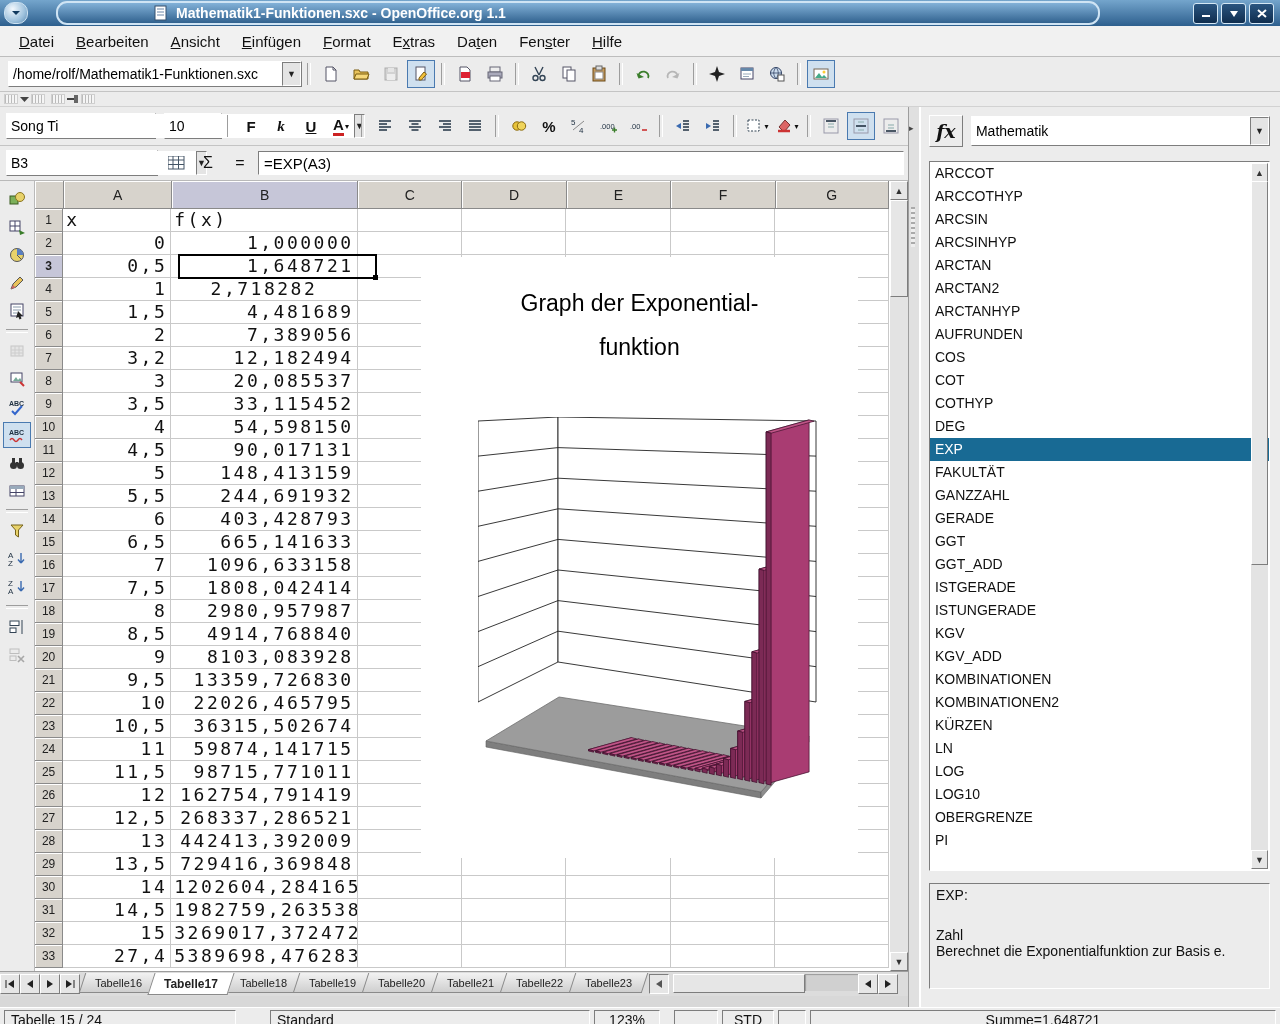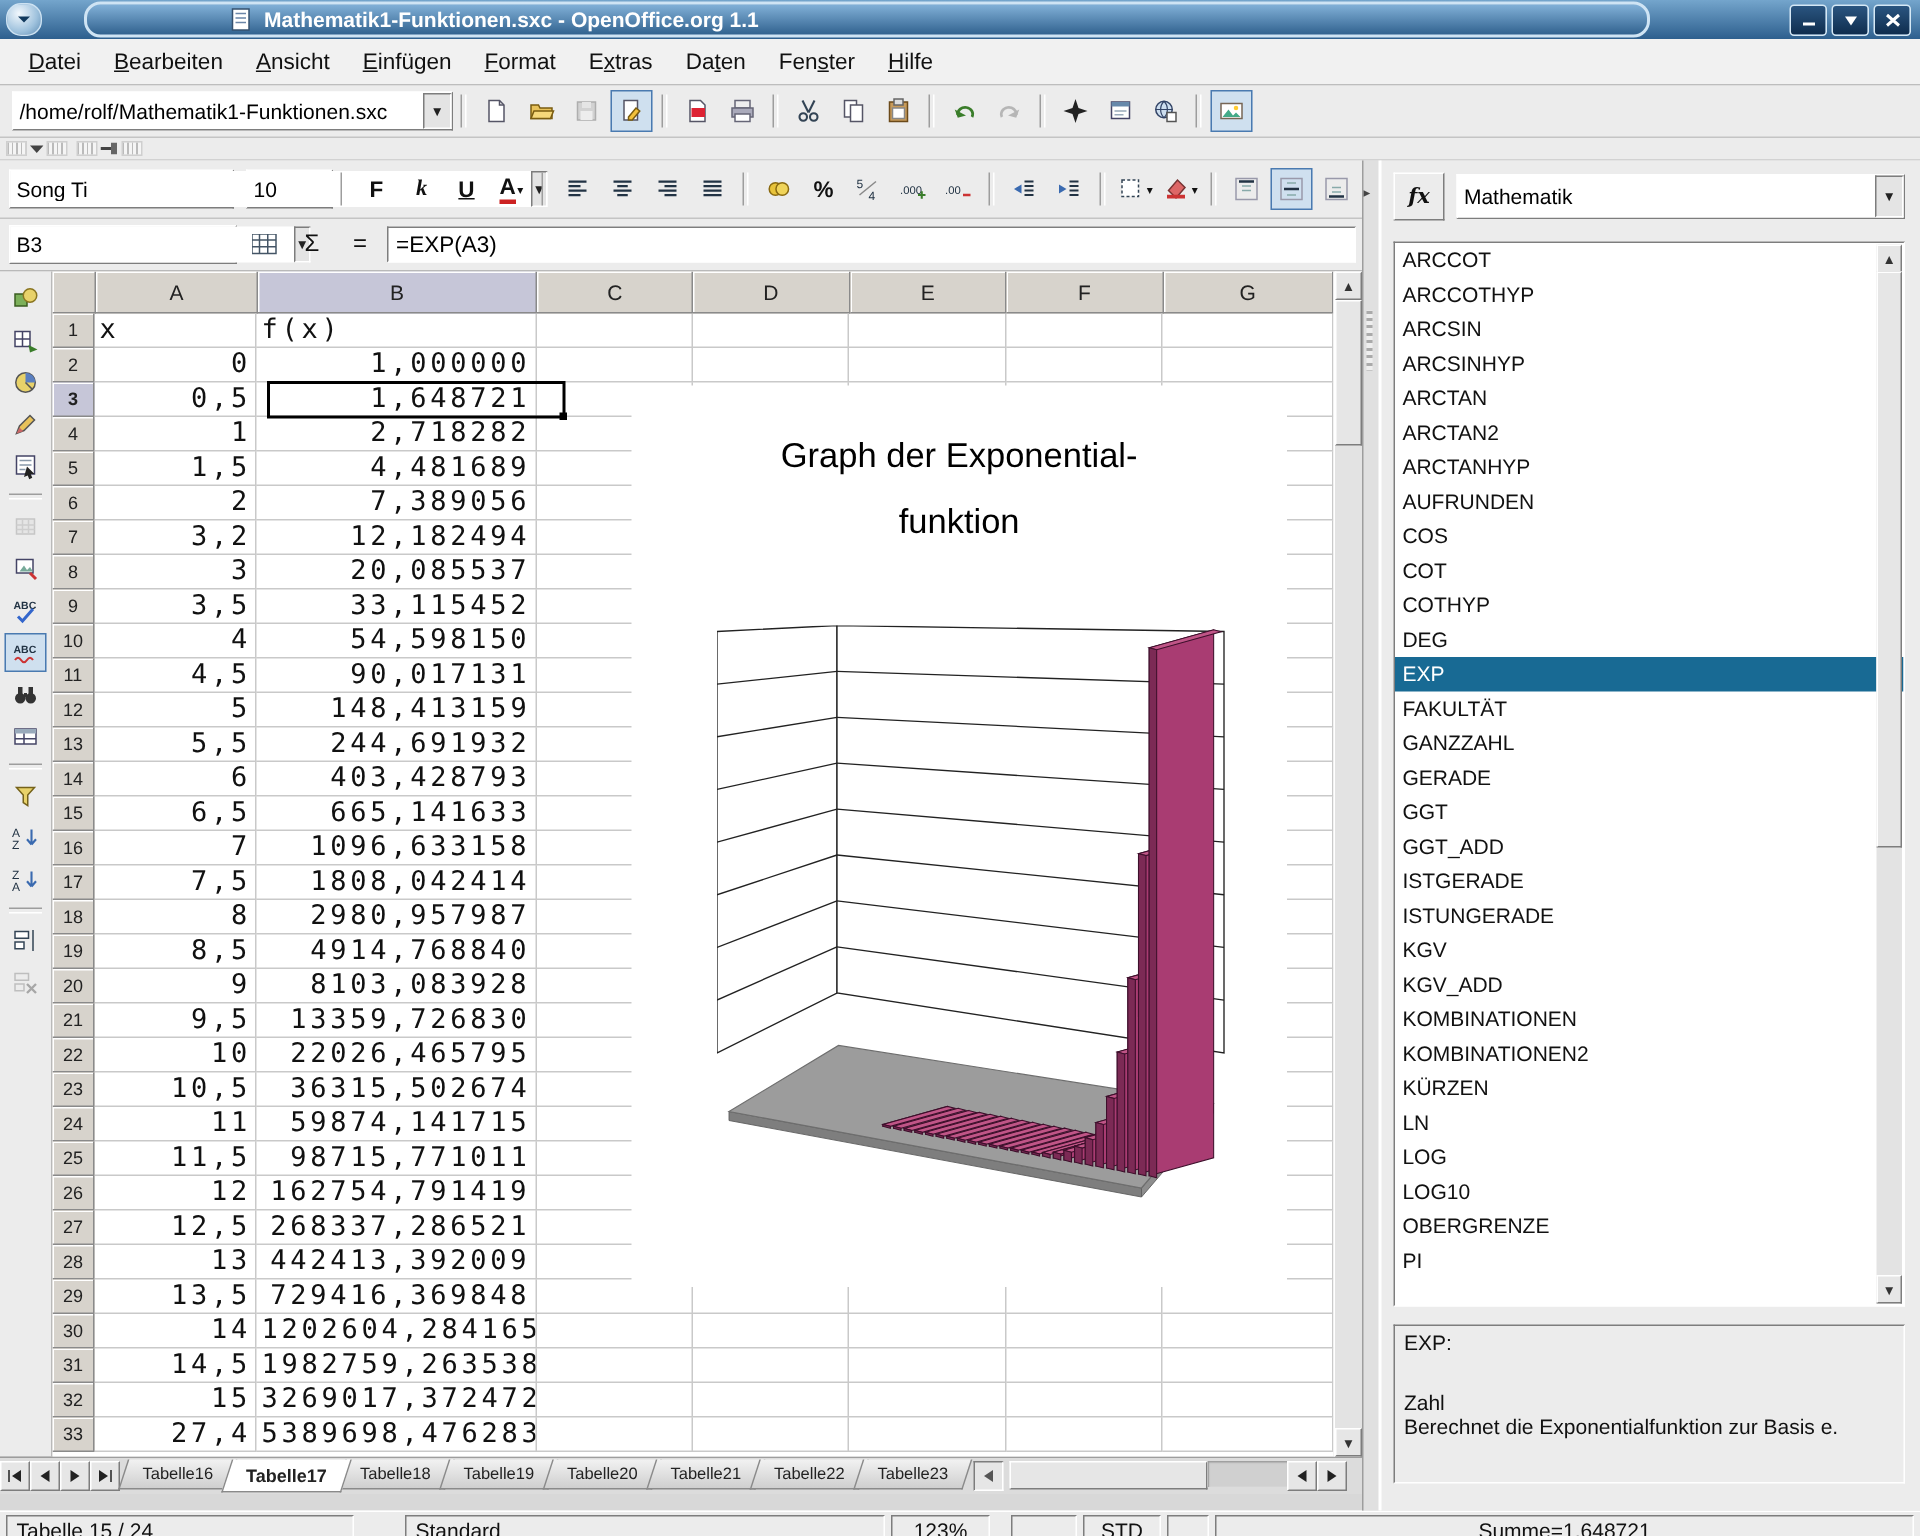--- a/index.html
+++ b/index.html
@@ -68,21 +68,21 @@
   .vscroll{width:18px;background:#e3e3e3;border-left:1px solid #fff;display:flex;flex-direction:column;position:relative;}
   .sbtn{height:17px;background:#e6e6e6;display:flex;align-items:center;justify-content:center;font-size:9px;color:#333;}
   .sthumb{position:absolute;left:0;right:0;background:#e6e6e6;}
   .vsplitter{width:10px;background:#e0e0e0;border-left:1px solid #9d9d9d;border-right:1px solid #fff;position:relative;}
   .vsplitter .arr{position:absolute;top:16px;left:0;font-size:9px;color:#444;}
   .vsplitter .dots{position:absolute;top:100px;left:2px;width:4px;height:40px;background:repeating-linear-gradient(#aaa 0 2px,#eee 2px 5px);}
   
   .rightpanel{width:362px;background:#ececec;border-left:1px solid #fff;padding:8px 10px 0 8px;box-sizing:border-box;}
   .fxrow{display:flex;gap:8px;align-items:center;}
   .fxbtn{width:32px;height:30px;background:#ececec;display:flex;align-items:center;justify-content:center;
-    font-family:"DejaVu Serif",serif;font-style:italic;font-weight:bold;font-size:14px;}
+    font-family:"DejaVu Serif",serif;font-style:italic;font-weight:bold;font-size:19px;}
   .fnlist{margin-top:14px;height:708px;background:#fff;position:relative;font-size:14px;overflow:hidden;}
   .fnitem{height:23px;line-height:23px;padding-left:5px;}
   .fnitem.sel{background:#186a94;color:#fff;}
   .fnscroll{position:absolute;top:1px;right:1px;bottom:1px;width:17px;background:#e3e3e3;}
   .descbox{margin-top:12px;height:106px;background:#ececec;padding:3px 6px;font-size:14px;box-sizing:border-box;}
   .descparam{margin-top:24px;}
   
   .tabbar{height:24px;background:#dcdcdc;border-top:1px solid #9d9d9d;display:flex;align-items:flex-start;}
   .tnav{width:18px;height:18px;margin-top:2px;background:#e6e6e6;display:flex;align-items:center;justify-content:center;}
   .stab{height:19px;margin-top:1px;padding:0 12px;background:linear-gradient(#f2f2f2,#cfcfcf);border:1px solid #8a8a8a;border-top:none;
@@ -663,21 +663,21 @@
               <span class="cell num" style="width: 197px;">1,648721</span>
               <span class="cell" style="width: 110px;"></span>
               <span class="cell" style="width: 110px;"></span>
               <span class="cell" style="width: 111px;"></span>
               <span class="cell" style="width: 110px;"></span>
               <span class="cell" style="width: 120px;"></span>
             </div>
             <div class="grow">
               <span class="rowhdr">4</span>
               <span class="cell num" style="width: 114px;">1</span>
-              <span class="cell num" style="width: 197px;">2,718282</span>
+              <span class="cell num" style="width: 197px; text-align: center;">2,718282</span>
               <span class="cell" style="width: 110px;"></span>
               <span class="cell" style="width: 110px;"></span>
               <span class="cell" style="width: 111px;"></span>
               <span class="cell" style="width: 110px;"></span>
               <span class="cell" style="width: 120px;"></span>
             </div>
             <div class="grow">
               <span class="rowhdr">5</span>
               <span class="cell num" style="width: 114px;">1,5</span>
               <span class="cell num" style="width: 197px;">4,481689</span>

